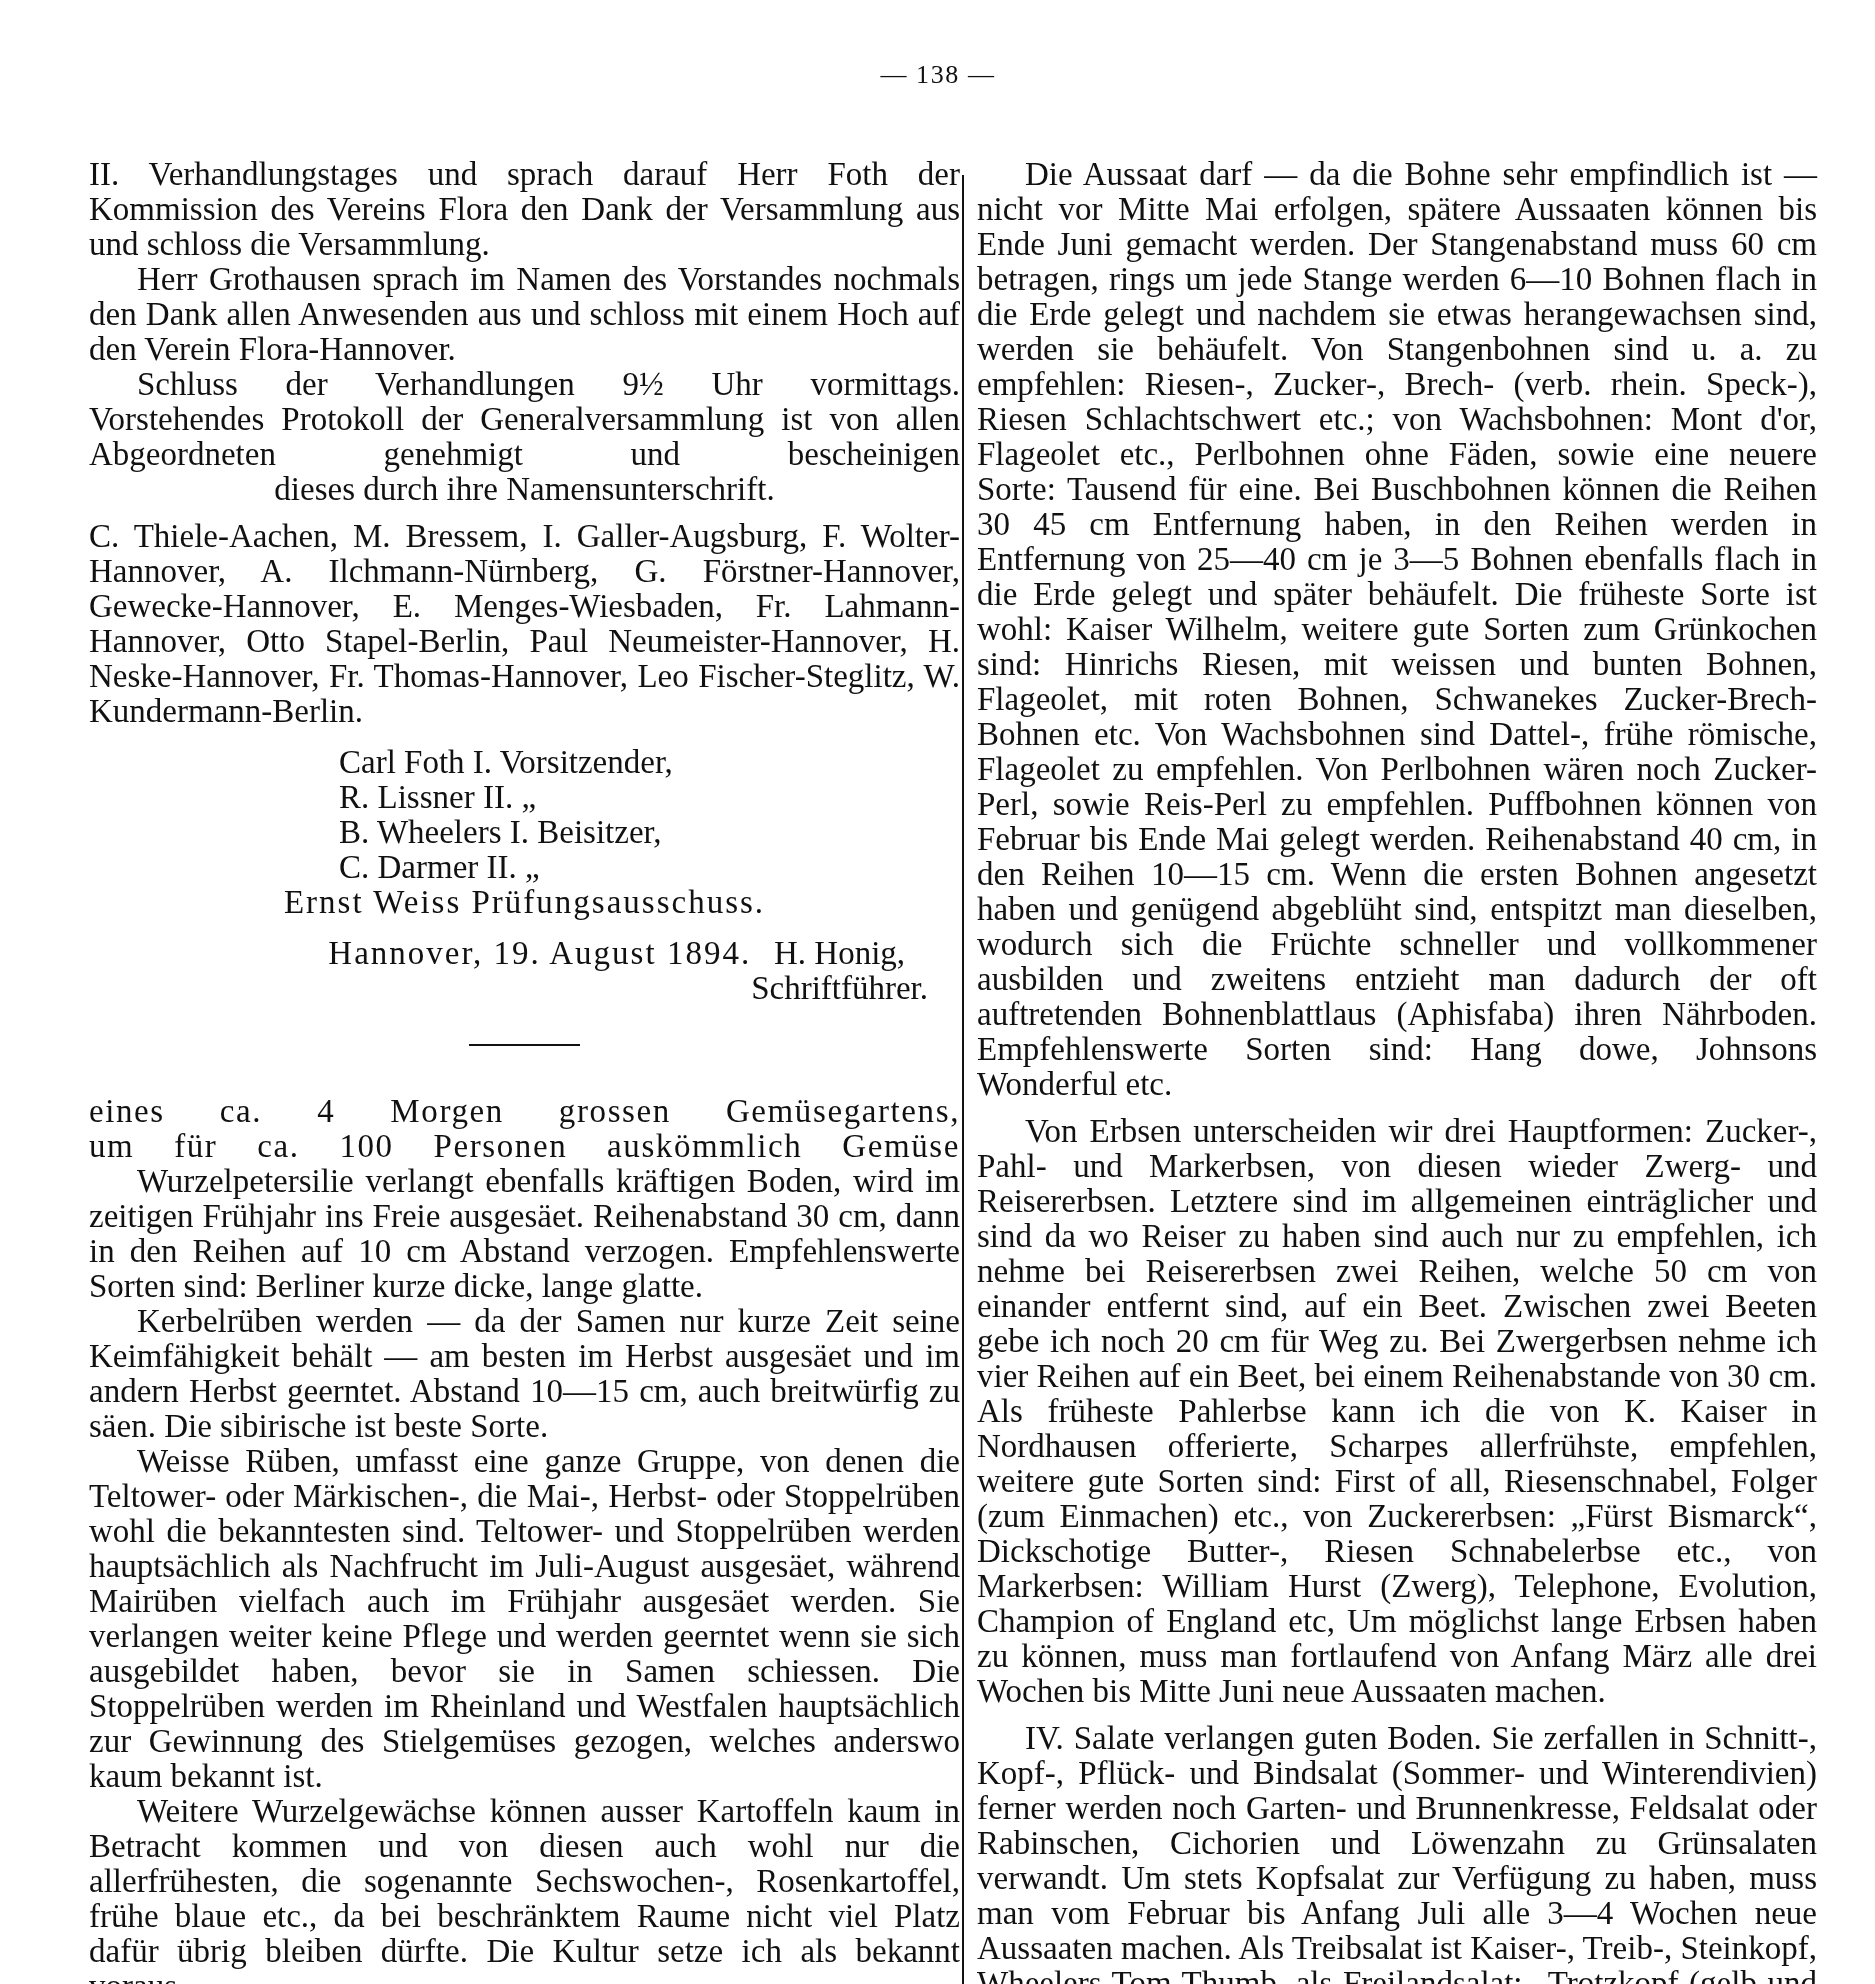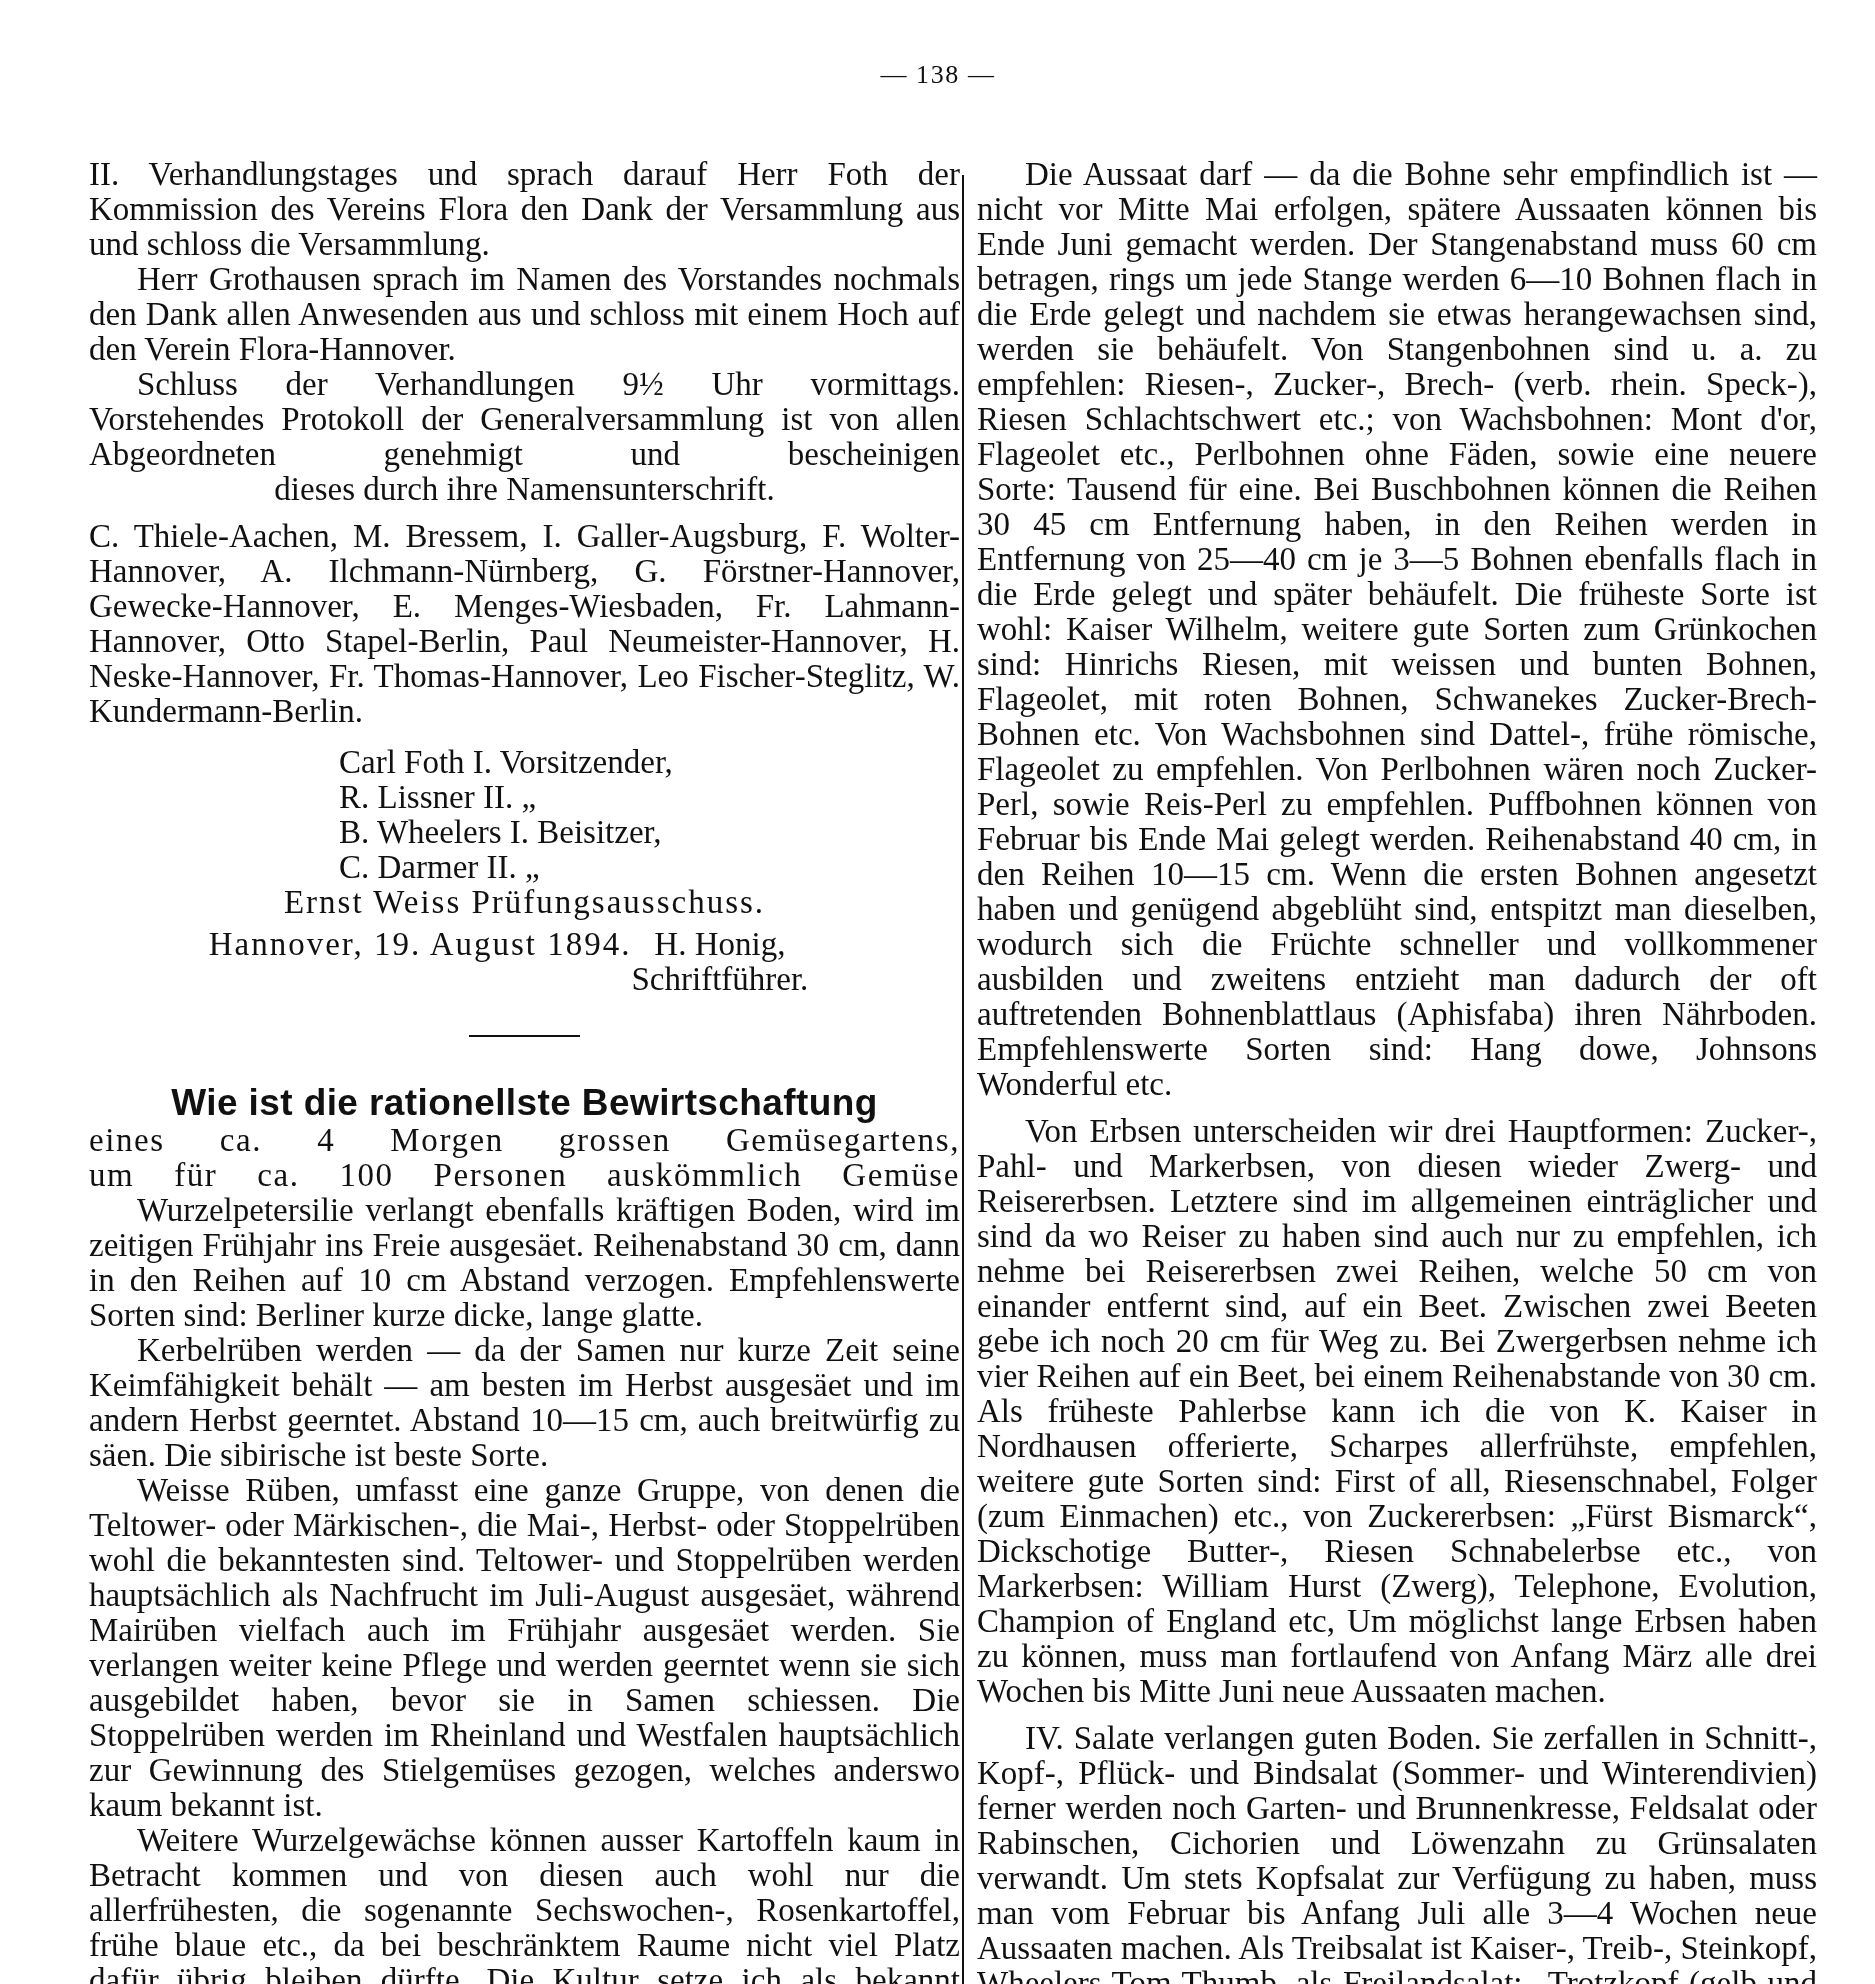--- a/index.html
+++ b/index.html
@@ -24,21 +24,21 @@
     background: #111111;
   }
   p { margin: 0; }
   .indent { text-indent: 48px; }
   .noindent { text-indent: 0; }
   .center { text-align: center; text-align-last: center; }
   .justify-last { text-align-last: justify; }
   .sig-block { margin-top: 16px; }
   .sig-line { padding-left: 250px; text-align: left; }
   .spaced { letter-spacing: 2px; }
-  .date-row { display: flex; justify-content: center; margin-top: 7px; }
+  .date-row { display: flex; justify-content: flex-end; margin-top: 16px; }
   .date-row .right { text-align: center; padding-right: 32px; }
   .separator {
     width: 111px; height: 2px; background: #111111;
     margin: 38px auto 48px auto;
   }
   .article-title {
     font-family: "Liberation Sans", "DejaVu Sans", sans-serif;
     font-weight: bold; font-size: 37px; text-align: center;
     letter-spacing: 0.4px; margin-bottom: 3.2px;
   }
@@ -74,21 +74,20 @@
       <span class="right">
         <span>H. Honig,</span><br>
         <span>Schriftführer.</span>
       </span>
     </div>
   </div>
 
   <div class="separator"></div>
 
   <div>
-    <p class="article-title">Wie ist die rationellste Bewirtschaftung</p>
     <p class="article-sub">eines ca. 4 Morgen grossen Gemüsegartens,</p>
     <p class="article-sub">um für ca. 100 Personen auskömmlich Gemüse</p>
     <p class="indent">Wurzelpetersilie verlangt ebenfalls kräftigen Boden, wird im zeitigen Frühjahr ins Freie ausgesäet. Reihenabstand 30 cm, dann in den Reihen auf 10 cm Abstand verzogen. Empfehlenswerte Sorten sind: Berliner kurze dicke, lange glatte.</p>
     <p class="indent">Kerbelrüben werden — da der Samen nur kurze Zeit seine Keimfähigkeit behält — am besten im Herbst ausgesäet und im andern Herbst geerntet. Abstand 10—15 cm, auch breitwürfig zu säen. Die sibirische ist beste Sorte.</p>
     <p class="indent">Weisse Rüben, umfasst eine ganze Gruppe, von denen die Teltower- oder Märkischen-, die Mai-, Herbst- oder Stoppelrüben wohl die bekanntesten sind. Teltower- und Stoppelrüben werden hauptsächlich als Nachfrucht im Juli-August ausgesäet, während Mairüben vielfach auch im Frühjahr ausgesäet werden. Sie verlangen weiter keine Pflege und werden geerntet wenn sie sich ausgebildet haben, bevor sie in Samen schiessen. Die Stoppelrüben werden im Rheinland und Westfalen hauptsächlich zur Gewinnung des Stielgemüses gezogen, welches anderswo kaum bekannt ist.</p>
     <p class="indent">Weitere Wurzelgewächse können ausser Kartoffeln kaum in Betracht kommen und von diesen auch wohl nur die allerfrühesten, die sogenannte Sechswochen-, Rosenkartoffel, frühe blaue etc., da bei beschränktem Raume nicht viel Platz dafür übrig bleiben dürfte. Die Kultur setze ich als bekannt voraus.</p>
 
   </div>
 </div>
 

